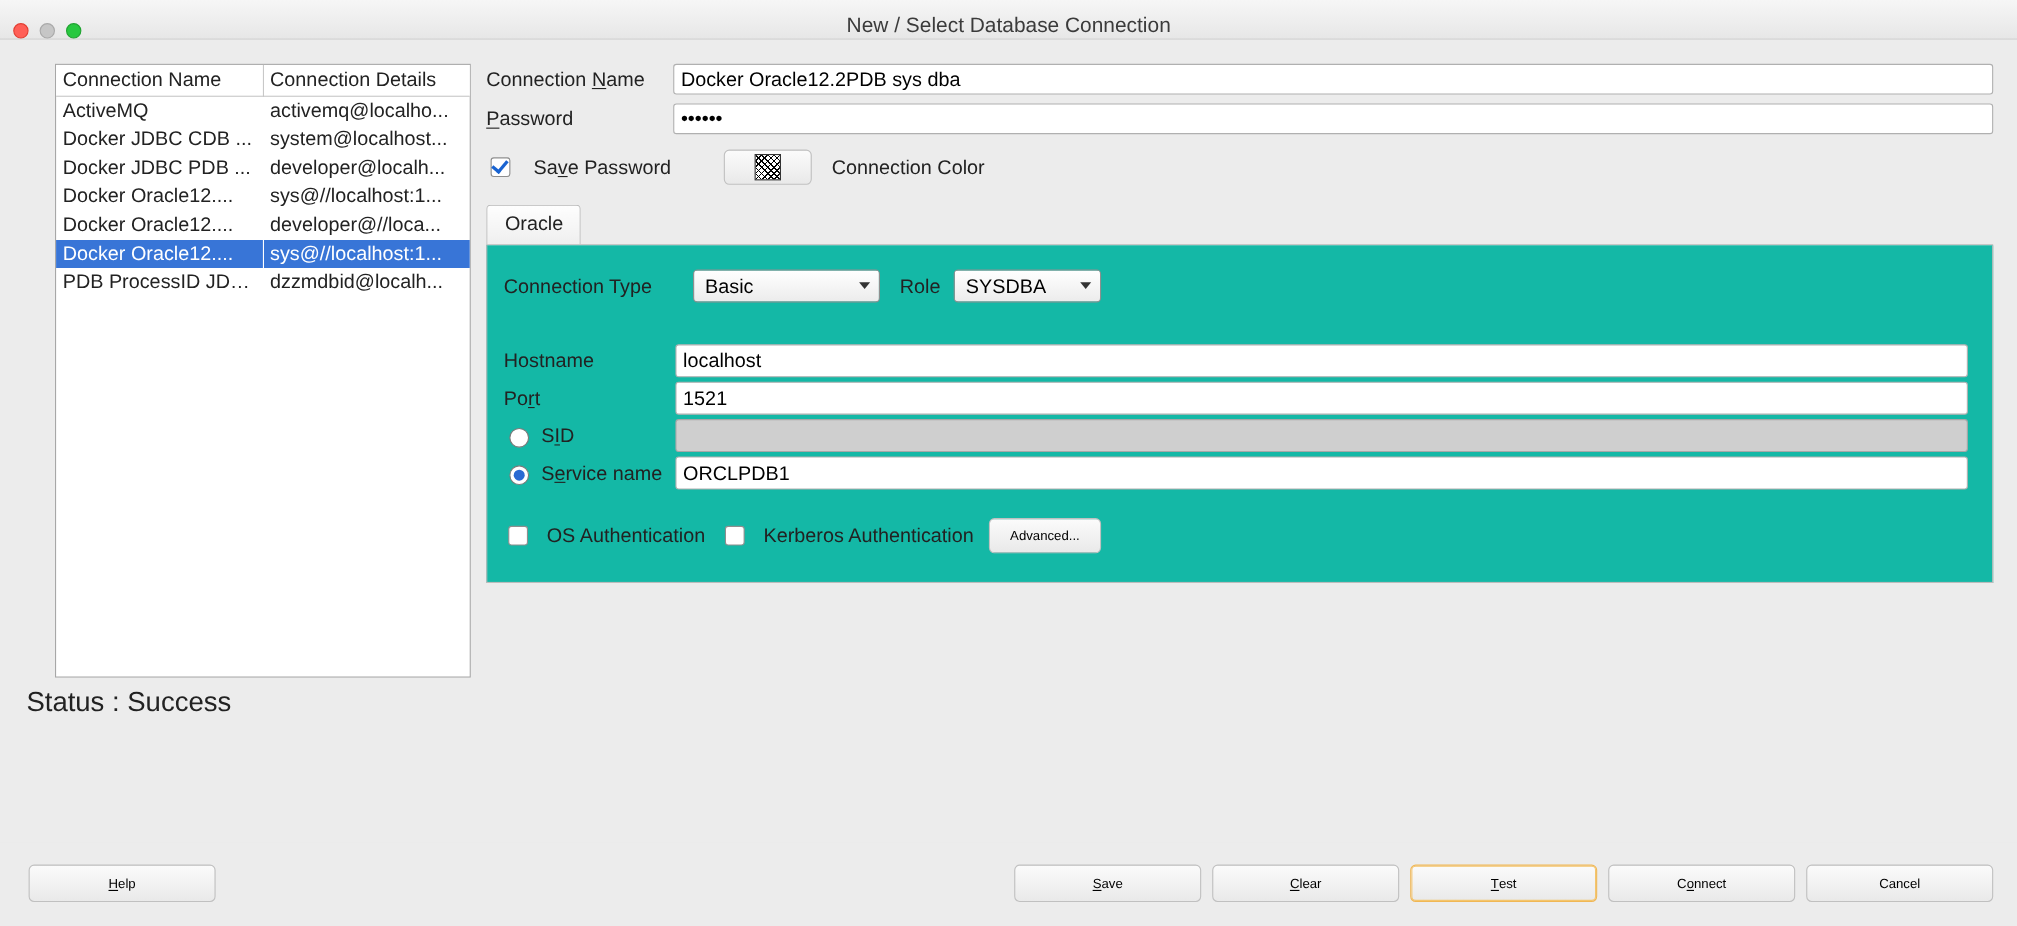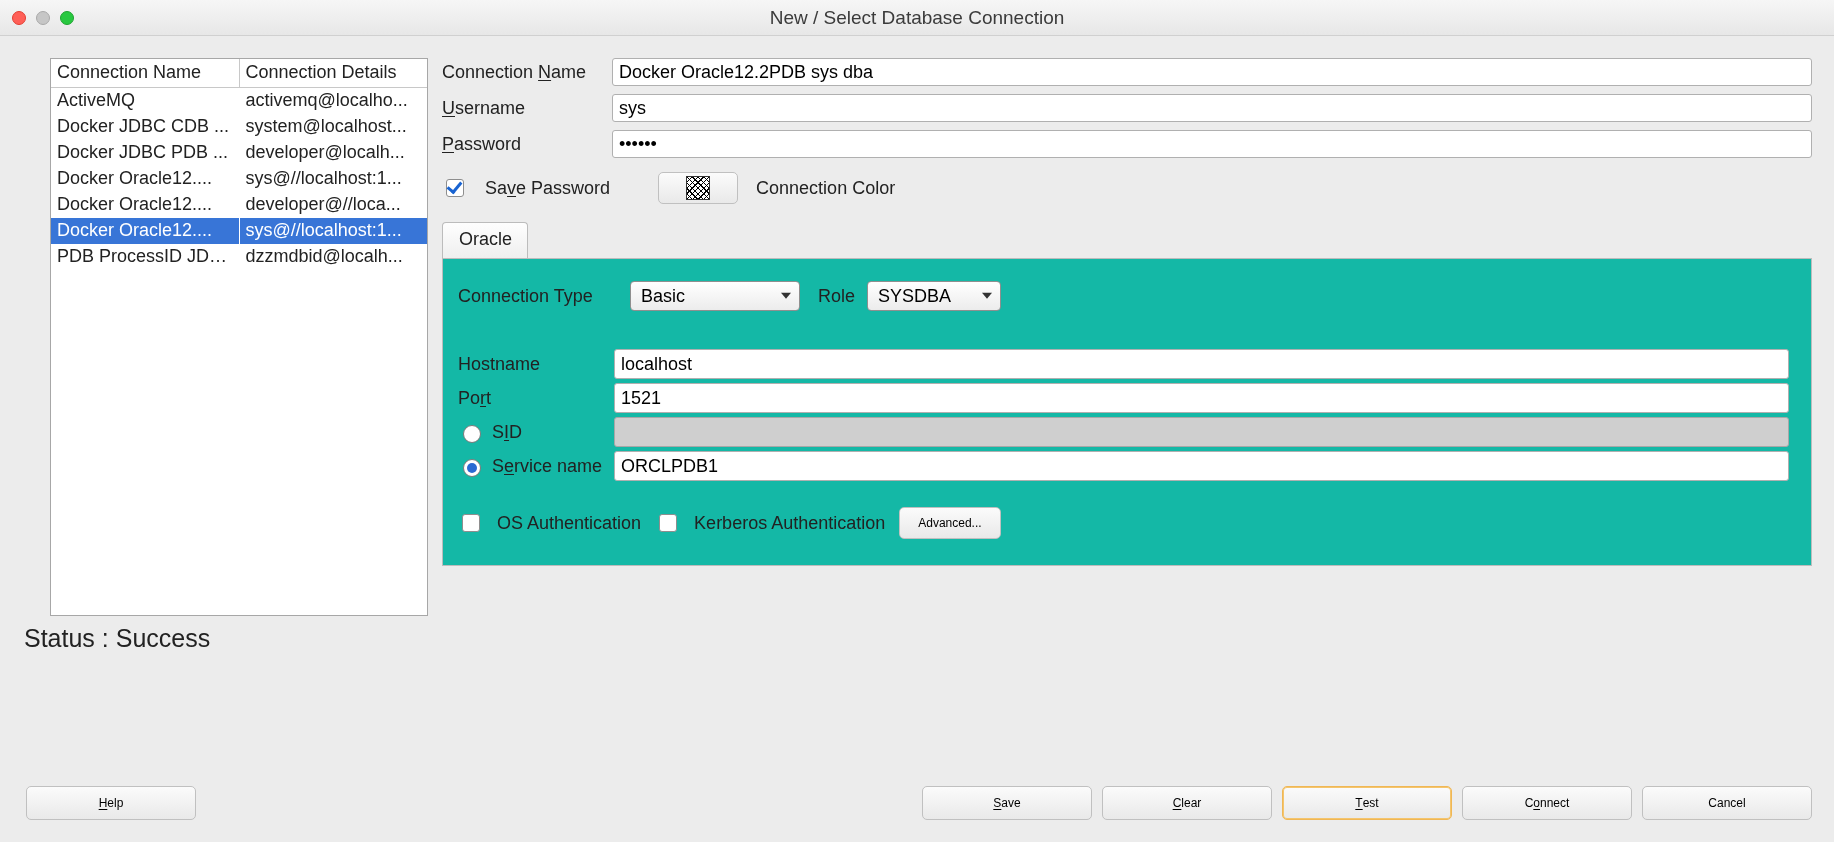--- a/index.html
+++ b/index.html
@@ -17,21 +17,21 @@
   background: #ececec;
   position: relative;
   box-sizing: border-box;
 }
 
 .titlebar {
   height: 36px;
   background: linear-gradient(#f6f6f6, #e7e7e7);
   border-bottom: 1px solid #d0d0d0;
   display: flex;
-  align-items: center;
+  align-items: flex-end;
   padding: 0 12px;
   box-sizing: border-box;
   position: relative;
 }
 .traffic {
   display: flex;
   gap: 10px;
   align-items: center;
 }
 .dot {
@@ -248,24 +248,20 @@
             </tr>
           </tbody>
       </table>
     </div>
 
     <div class="form">
 
       <div class="row">
         <label class="form-label">Connection <span class="m">N</span>ame</label>
         <input type="text" value="Docker Oracle12.2PDB sys dba" style="">
-      </div>
-      <div class="row">
-        <label class="form-label"><span class="m">U</span>sername</label>
-        <input type="text" value="sys" style="">
       </div>
       <div class="row">
         <label class="form-label"><span class="m">P</span>assword</label>
         <input type="text" value="••••••" style="">
       </div>
 
       <div class="savepass-row">
         <input type="checkbox" class="check" checked="" style="">
         <span>Sa<span class="m">v</span>e Password</span>
         <span style="width:12px"></span>

